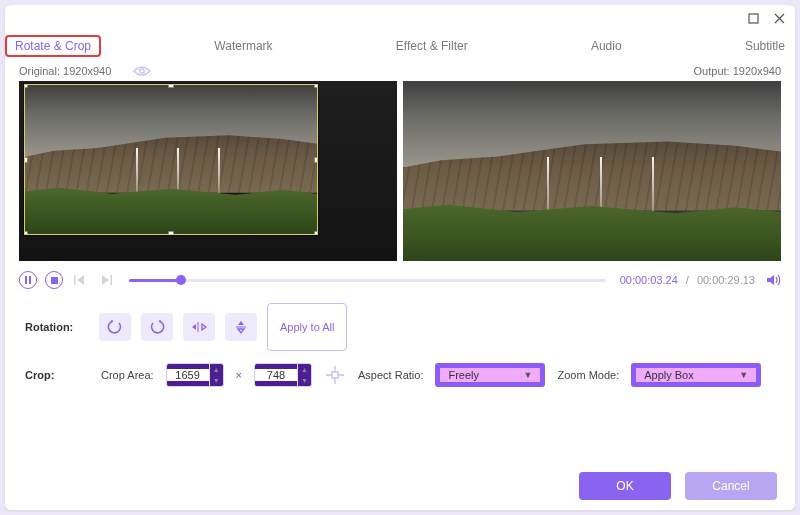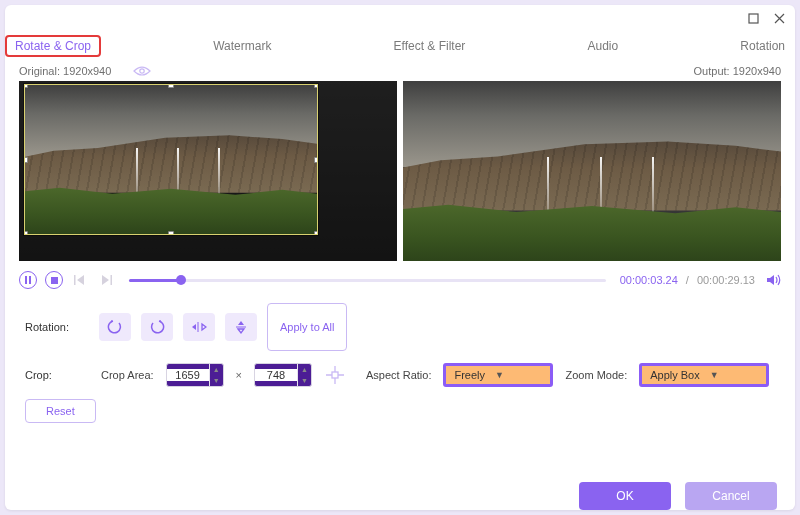--- a/index.html
+++ b/index.html
@@ -35,32 +35,32 @@
   .pbtn{width:18px;height:18px;border:1.5px solid #8a63f0;border-radius:50%;display:flex;align-items:center;justify-content:center;color:#8a63f0;cursor:pointer}
   .pbtn.gray{border-color:#d6d2de;color:#d6d2de;cursor:default}
   .seek{flex:1;height:3px;background:#e8e3f5;border-radius:2px;position:relative;margin:0 6px;cursor:pointer}
   .seek-fill{position:absolute;left:0;top:0;bottom:0;width:11%;background:#8a63f0;border-radius:2px}
   .seek-thumb{position:absolute;left:11%;top:50%;width:10px;height:10px;background:#8a63f0;border-radius:50%;transform:translate(-50%,-50%);cursor:pointer}
   .time-cur{color:#8a63f0}
   .time-tot{color:#9a9a9a}
   .vol{color:#8a63f0;margin-left:4px}
   .controls{padding:6px 20px 0;font-size:11px;color:#444}
   .row{display:flex;align-items:center;gap:10px;margin-bottom:12px}
-  .row .lbl{width:64px;font-weight:normal;color:#333}
+  .row .lbl{width:64px;font-weight:bold;color:#333}
   .icon-btn{width:32px;height:28px;background:#efe9fc;border-radius:4px;display:flex;align-items:center;justify-content:center;cursor:pointer;color:#8a63f0}
   .text-btn{border:1px solid #c9b9f4;color:#8a63f0;background:#fff;border-radius:4px;padding:17px 12px;font-size:11px;cursor:pointer}
   .stepper{display:flex;align-items:center;border:1px solid #d8d4e2;border-radius:3px;height:24px;background:#4c1d95}
   .stepper input{width:42px;border:none;font-size:11px;text-align:center;outline:none;color:#333}
   .stepper .arrows{display:flex;flex-direction:column;border-left:1px solid #e6e2ee;width:14px}
   .stepper .arrows span{height:11px;font-size:7px;line-height:11px;text-align:center;color:#888;cursor:pointer}
   .times{color:#666}
   .center-ic{width:22px;height:22px;color:#c9b9f4;display:flex;align-items:center;justify-content:center;cursor:pointer}
-  .sel{border:3px solid #8b5cf6;border-radius:3px;height:24px;padding:0 8px;background:#fdba74;display:flex;align-items:center;gap:10px;color:#333;cursor:pointer}
+  .sel{border:5px solid #8b5cf6;border-radius:3px;height:24px;padding:0 8px;background:#f0abfc;display:flex;align-items:center;justify-content:space-between;gap:10px;color:#333;cursor:pointer}
   .sel .caret{color:#555;font-size:9px}
-  .footer{position:absolute;right:18px;bottom:0;display:flex;gap:14px}
+  .footer{position:absolute;right:18px;bottom:10px;display:flex;gap:14px}
   .p-btn{min-width:92px;height:28px;border:none;border-radius:4px;color:#fff;font-size:12px;cursor:pointer}
   .p-ok{background:#8a63f0}
   .p-cancel{background:#b9a6f2}
   svg{display:block}
 </style>
 </head>
 <body>
 
 <div class="window">
 
@@ -75,21 +75,21 @@
           <path d="M1 1 L10 10 M10 1 L1 10" stroke="#555" stroke-width="1.2"></path>
         </svg>
       </div>
   </div>
 
   <div class="tabs">
     <div class="tab active">Rotate &amp; Crop</div>
     <div class="tab">Watermark</div>
     <div class="tab">Effect &amp; Filter</div>
     <div class="tab">Audio</div>
-    <div class="tab">Rotation</div>
+    <div class="tab">Subtitle</div>
   </div>
 
   <div class="info-row">
     <div class="info-left">
       <span><span>Original:</span> <span>1920x940</span></span>
       <span class="eye">
           <svg width="18" height="12" viewBox="0 0 18 12">
             <path d="M1 6 Q9 -2 17 6 Q9 14 1 6 Z" fill="none" stroke="#c9b9f4" stroke-width="1.2"></path>
             <circle cx="9" cy="6" r="2.2" fill="none" stroke="#c9b9f4" stroke-width="1.2"></circle>
           </svg>
@@ -220,35 +220,32 @@
             <span>▲</span>
             <span>▼</span>
           </div>
       </div>
       <div class="center-ic">
           <svg width="18" height="18" viewBox="0 0 18 18">
             <path d="M9 0 V6 M9 12 V18 M0 9 H6 M12 9 H18" stroke="#c9b9f4" stroke-width="1.3"></path>
             <rect x="6" y="6" width="6" height="6" fill="none" stroke="#c9b9f4" stroke-width="1.3"></rect>
           </svg>
         </div>
-      <span style="margin-left:8px">Aspect Ratio:</span>
+      <span style="">Aspect Ratio:</span>
       <div class="sel" style="width:110px">
         <span>Freely</span>
         <span class="caret">▼</span>
       </div>
       <span style="margin-left:0">Zoom Mode:</span>
       <div class="sel" style="width:130px">
         <span>Apply Box</span>
         <span class="caret">▼</span>
       </div>
     </div>
 
-    <div class="row">
-      <button class="text-btn" style="padding:5px 20px">Reset</button>
-    </div>
   </div>
 
   <div class="footer">
     <button class="p-btn p-ok">OK</button>
     <button class="p-btn p-cancel">Cancel</button>
   </div>
 
 </div>
 
 </body></html>

